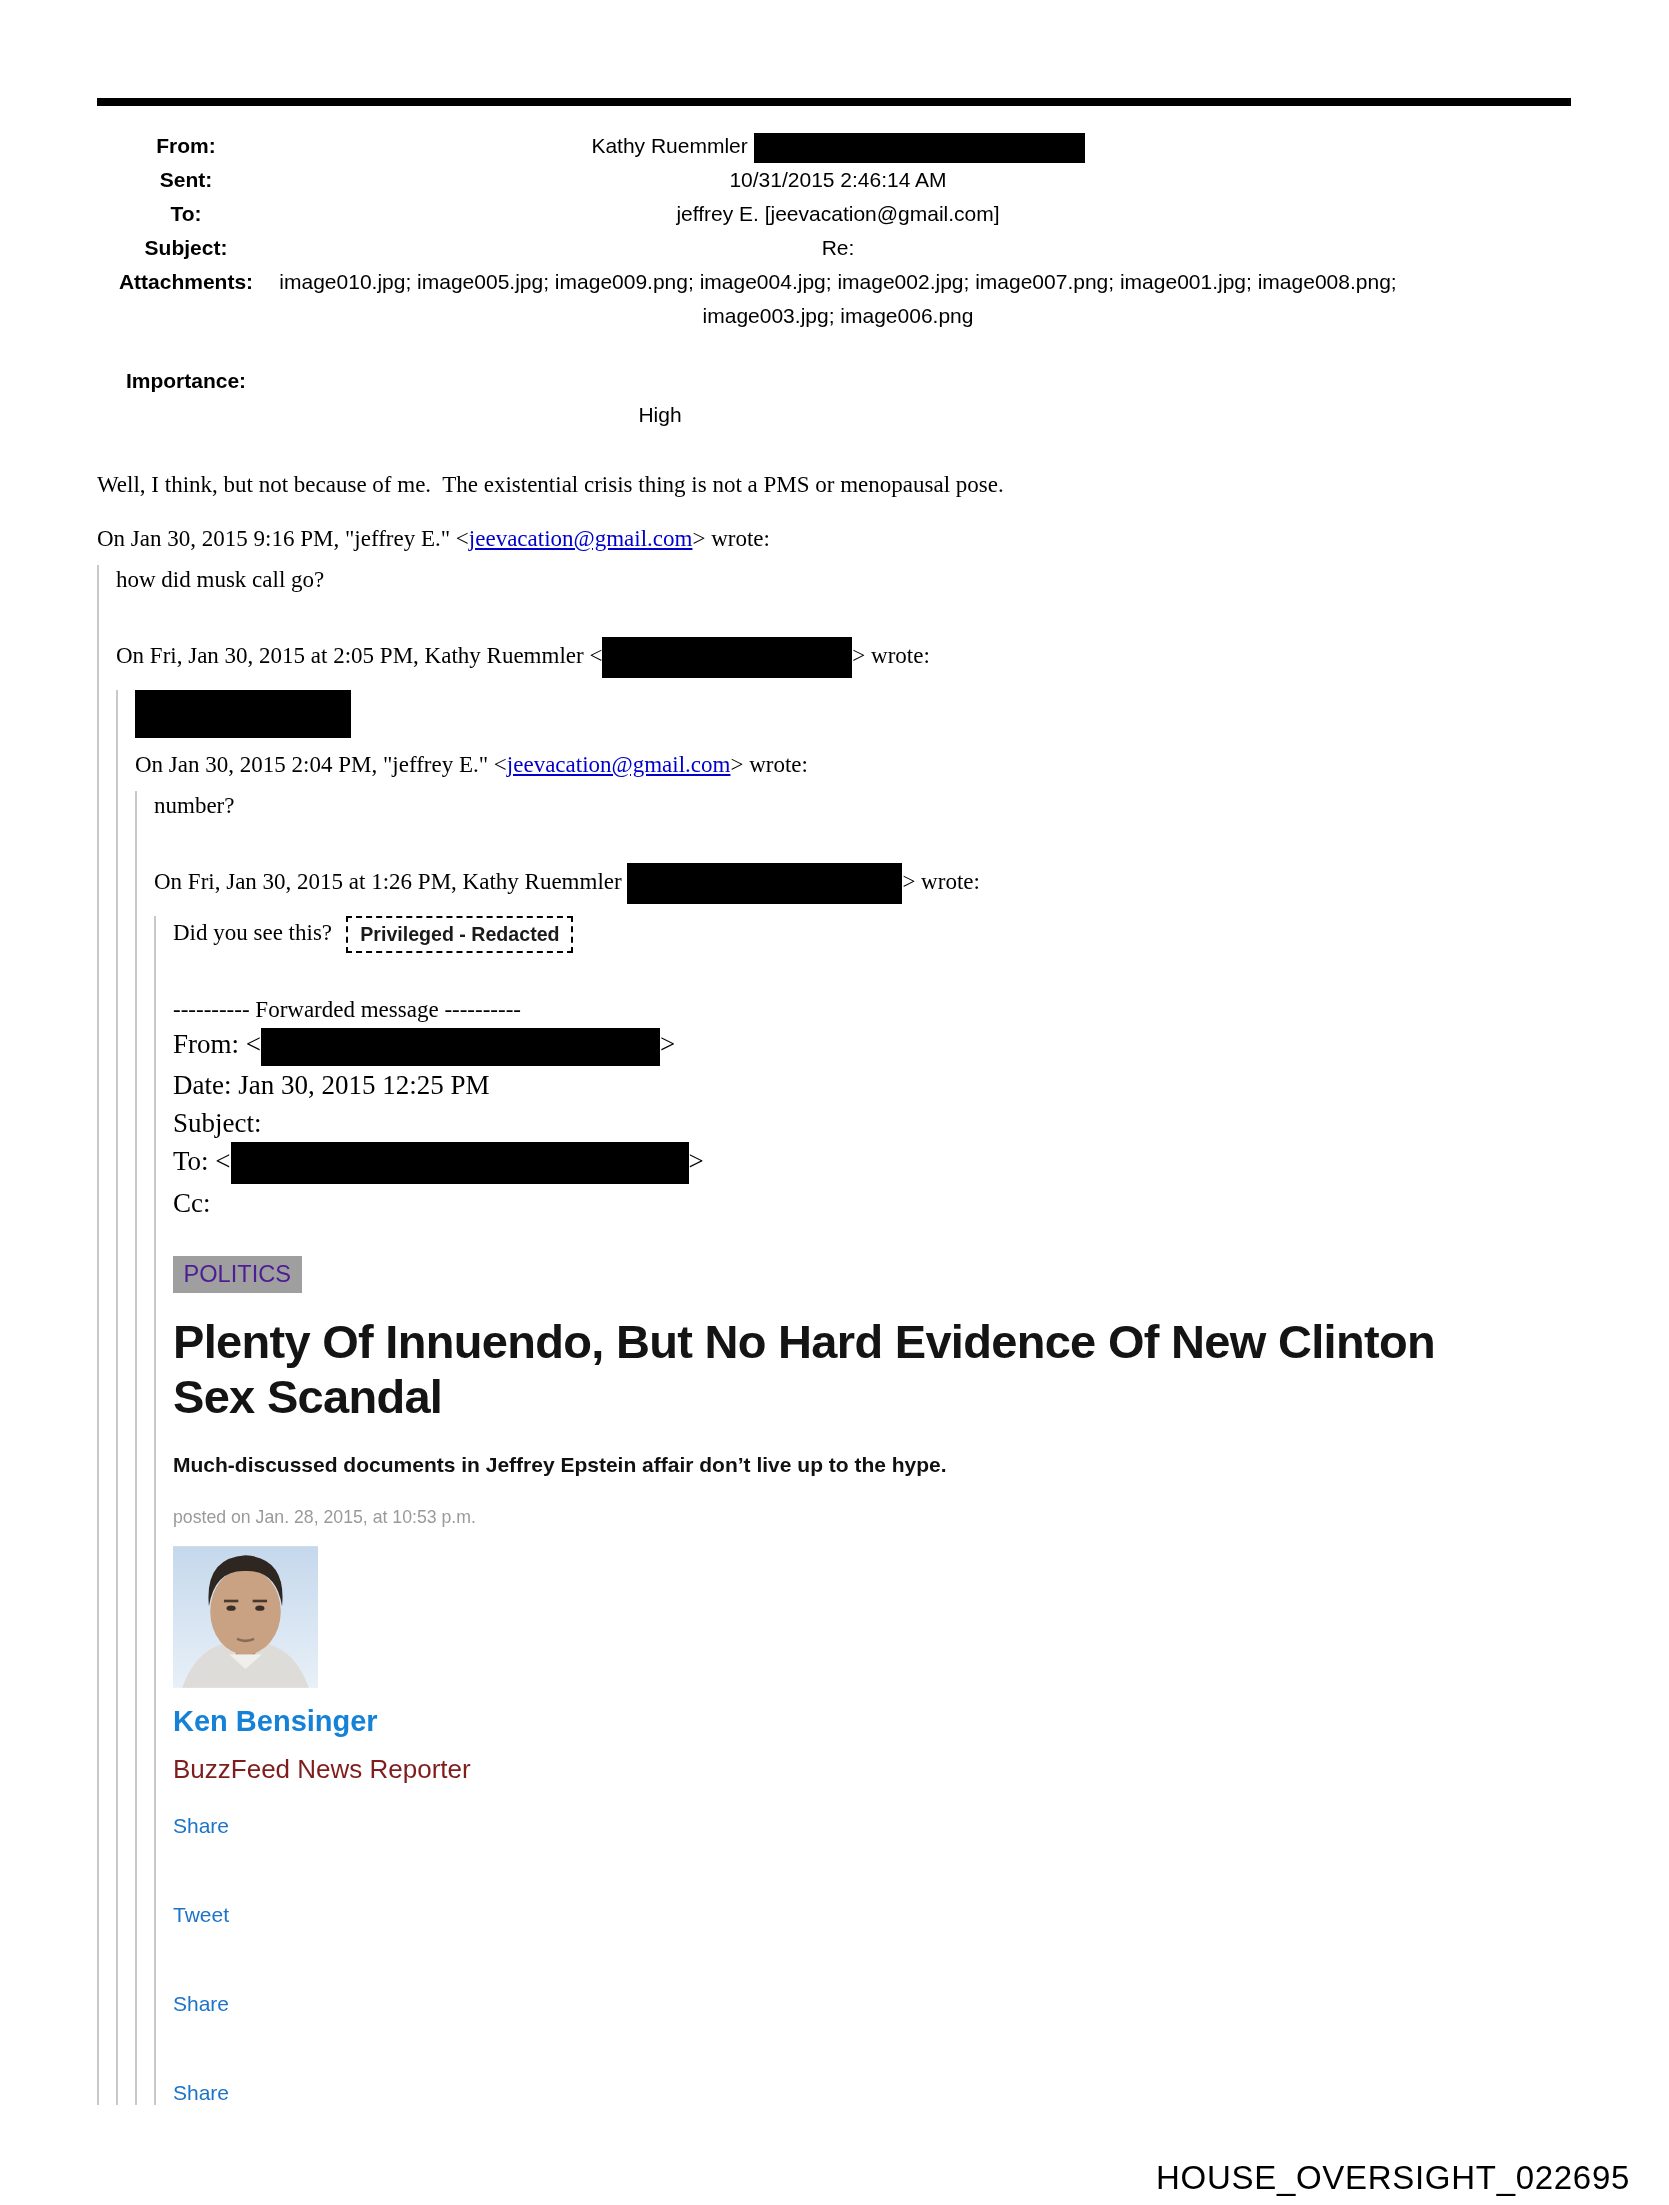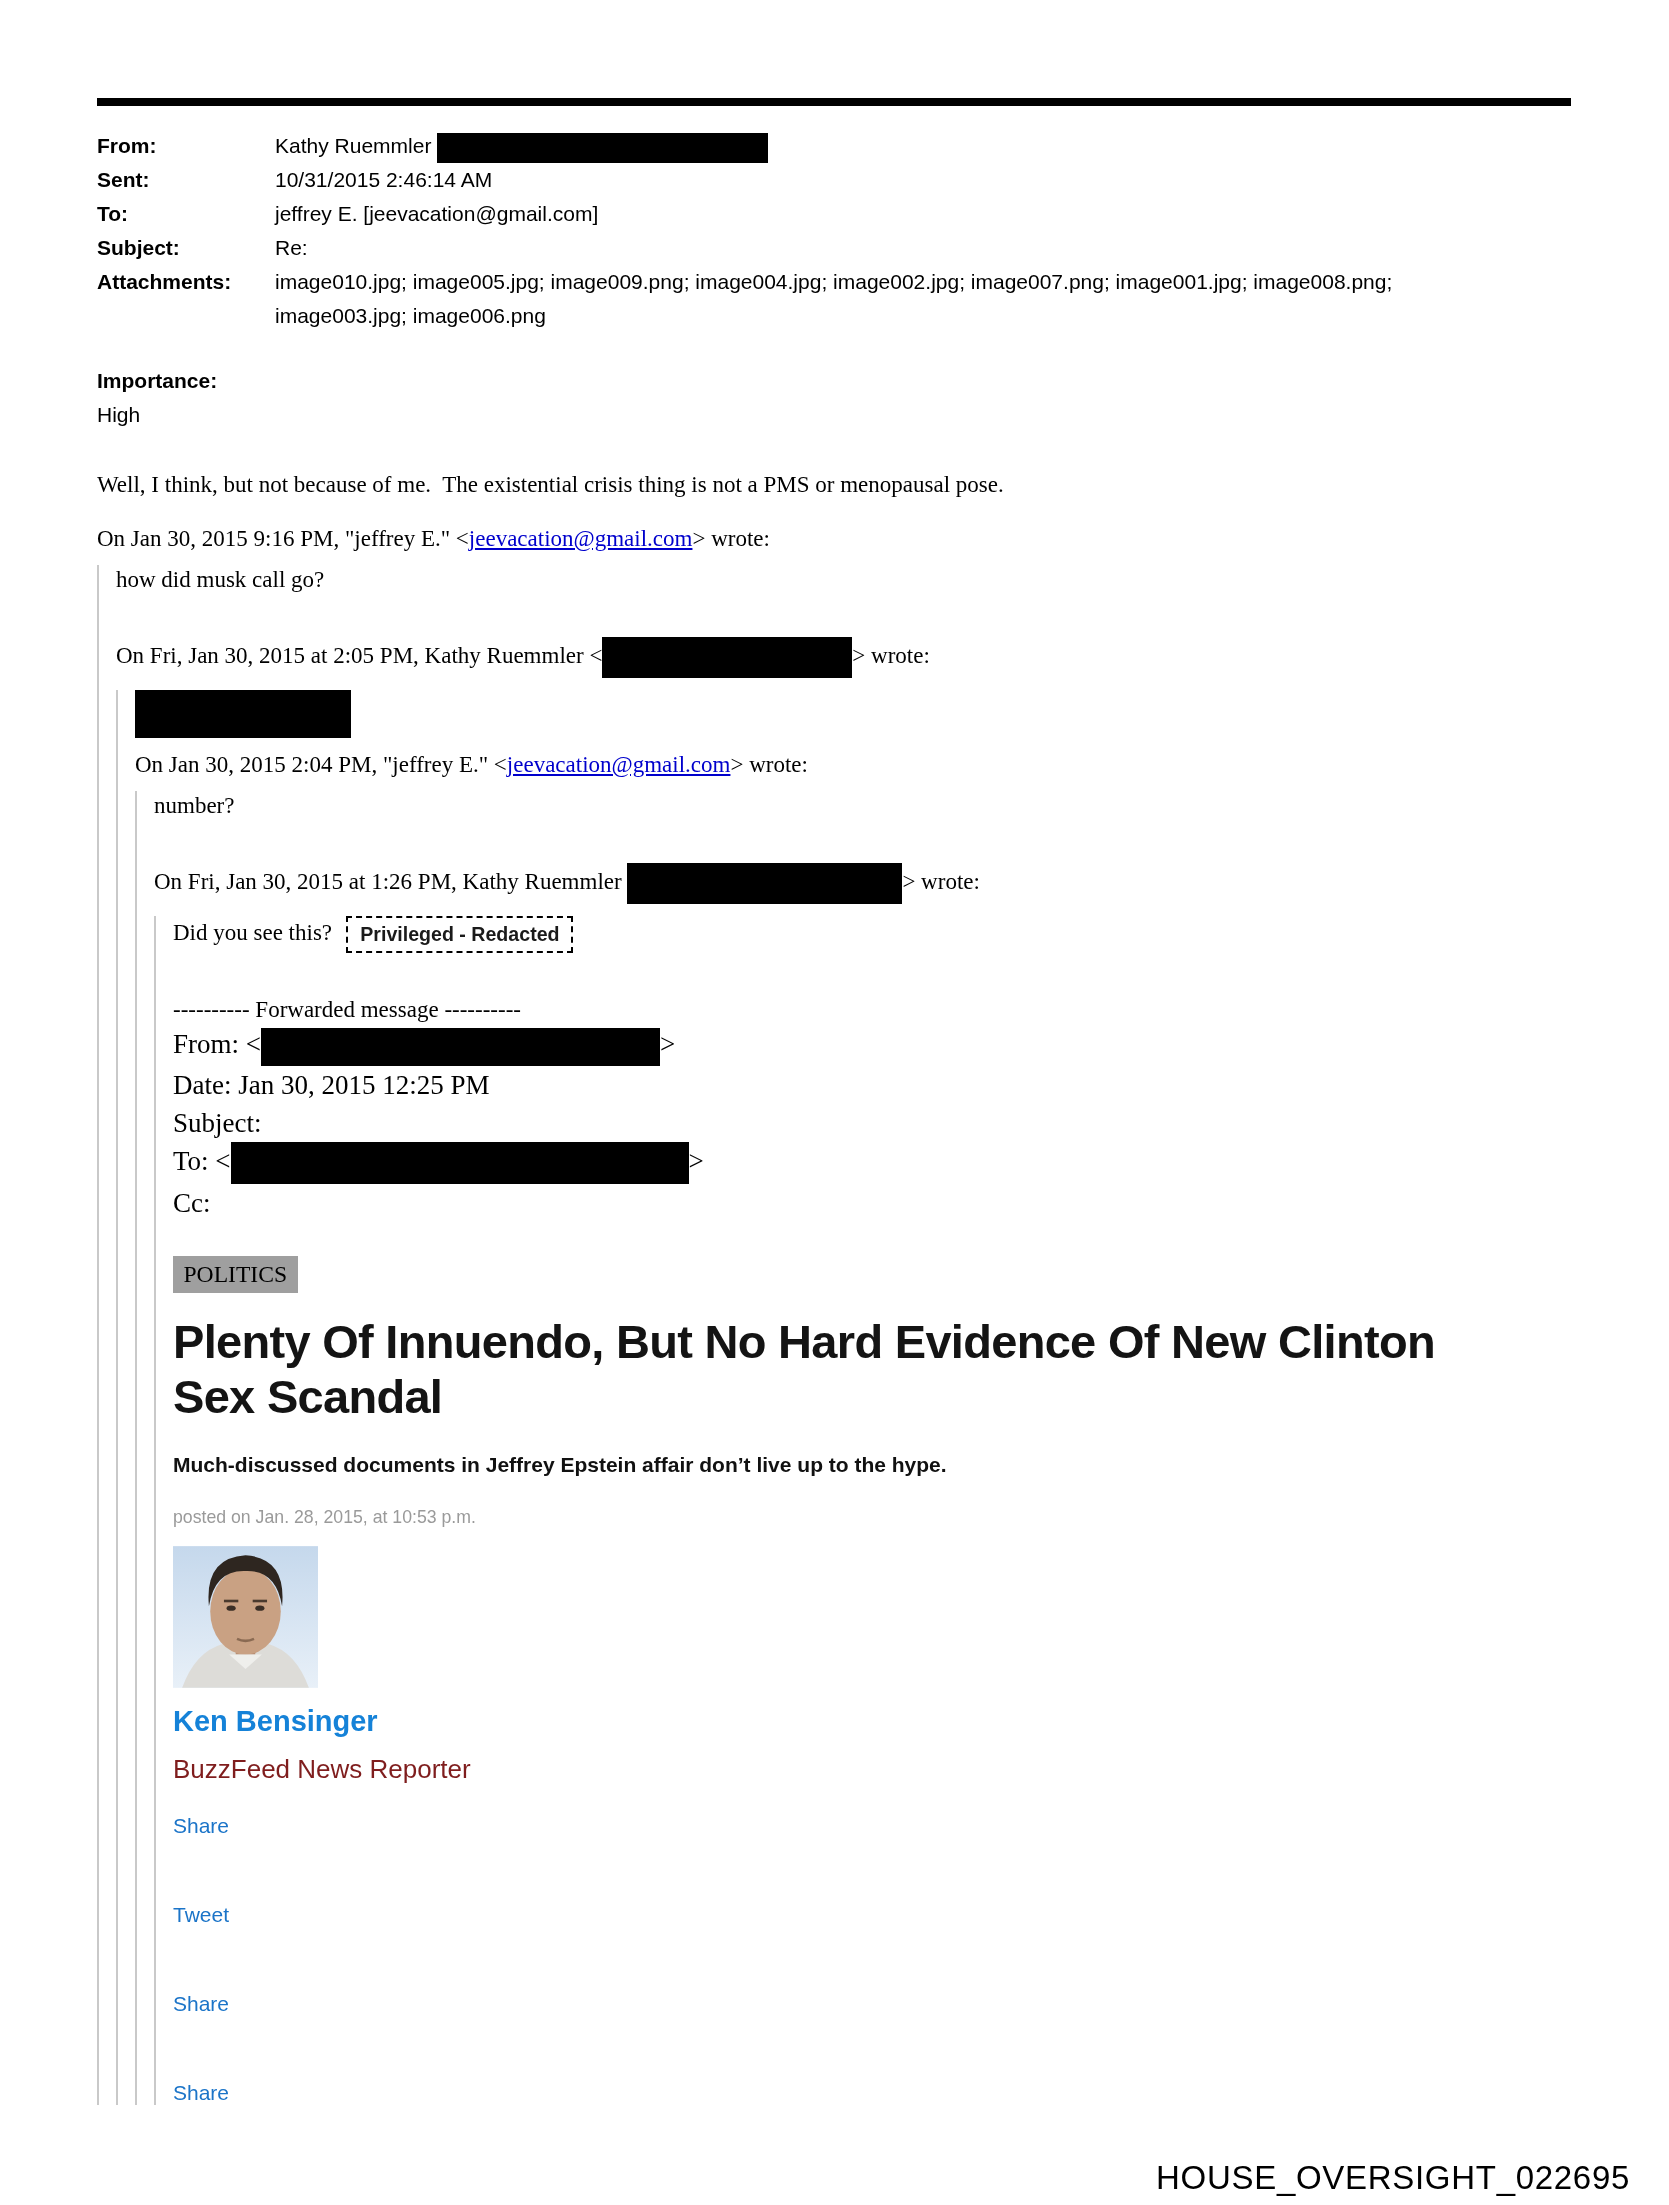--- a/index.html
+++ b/index.html
@@ -5,21 +5,21 @@
   html,body{margin:0;padding:0;}
   body{
     width:1669px;height:2205px;position:relative;background:#ffffff;
     font-family:"Liberation Serif", serif;color:#000;
   }
   .content{position:absolute;left:97px;top:98px;width:1506px;}
   .top-bar{width:1474px;height:7.9px;background:#000;}
 
   
   .hdr{margin-top:23.6px;font-family:"Liberation Sans", sans-serif;font-size:21px;line-height:34px;}
-  .hdr-row{display:flex;}
+  .hdr-row{display:flex;text-align:center;}
   .hdr-label{width:178px;font-weight:bold;flex:none;}
   .hdr-value{width:1126px;}
   .importance{margin-top:31px;flex-direction:column;}
   .redact{display:inline-block;background:#000;vertical-align:middle;}
 
   
   .intro{margin-top:38px;font-size:23px;line-height:30px;white-space:pre-wrap;}
   .qhdr{font-size:23px;line-height:30px;margin-top:23.6px;}
   a.maillink{color:#0000cc;text-decoration:underline;}
 
@@ -31,22 +31,22 @@
   .privileged{
     display:inline-block;border:2px dashed #000;padding:6.5px 11.8px;margin-left:14.4px;
     font-family:"Liberation Sans", sans-serif;font-weight:bold;font-size:19.6px;color:#1a1a1a;
     vertical-align:middle;line-height:1;
   }
   .fwd-line{font-size:27px;line-height:38px;}
 
   
   .article{margin-top:34px;font-family:"Liberation Sans", sans-serif;}
   .kicker{
-    display:inline-block;background:#9f9f9f;color:#000000;
-    font-family:Liberation Serif, serif;font-size:23.6px;padding:6.5px 10.5px;line-height:1;
+    display:inline-block;background:#9f9f9f;color:#4c1d95;
+    font-family:Liberation Sans, sans-serif;font-size:23.6px;padding:6.5px 10.5px;line-height:1;
   }
   .headline{
     margin-top:22px;width:1296px;font-weight:bold;font-size:47px;line-height:1.16;
     letter-spacing:-0.7px;color:#141414;
   }
   .subtitle{margin-top:29px;font-weight:bold;font-size:21px;color:#111;}
   .posted{margin-top:30px;font-size:17.7px;color:#9a9a9a;}
   .photo{margin-top:18.3px;width:145px;height:142px;overflow:hidden;}
   .author{margin-top:17px;font-weight:bold;font-size:29px;color:#1582d8;}
   .role{margin-top:15.7px;font-size:26px;color:#7f1d1d;}

